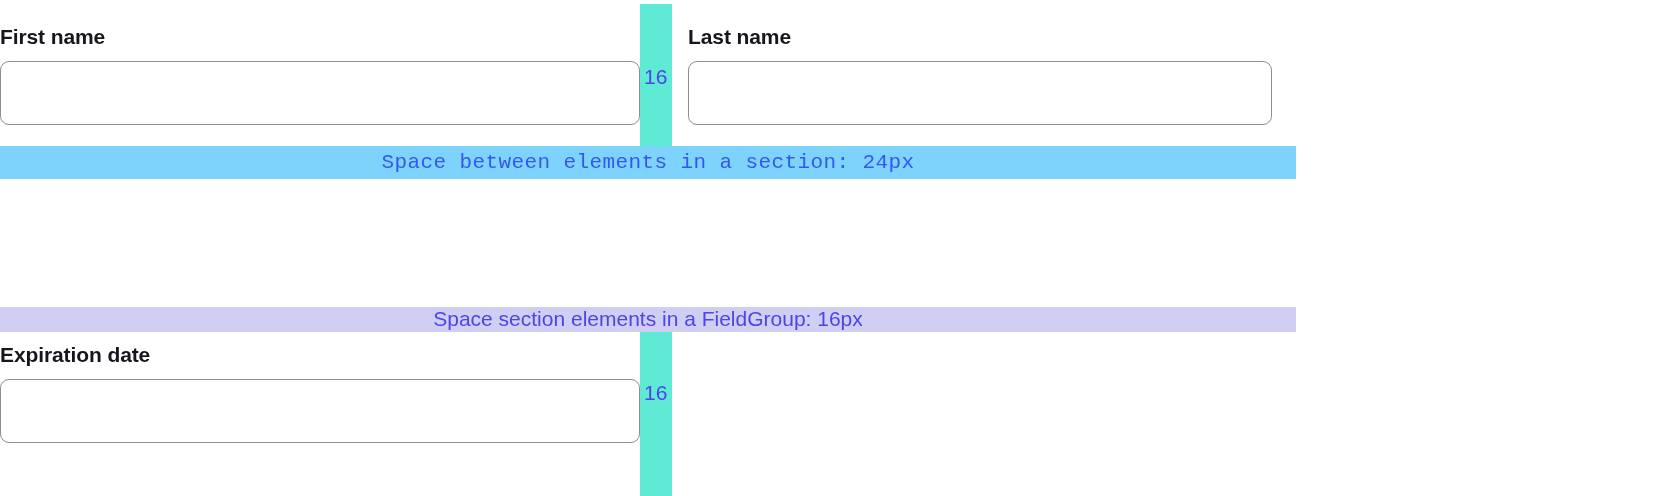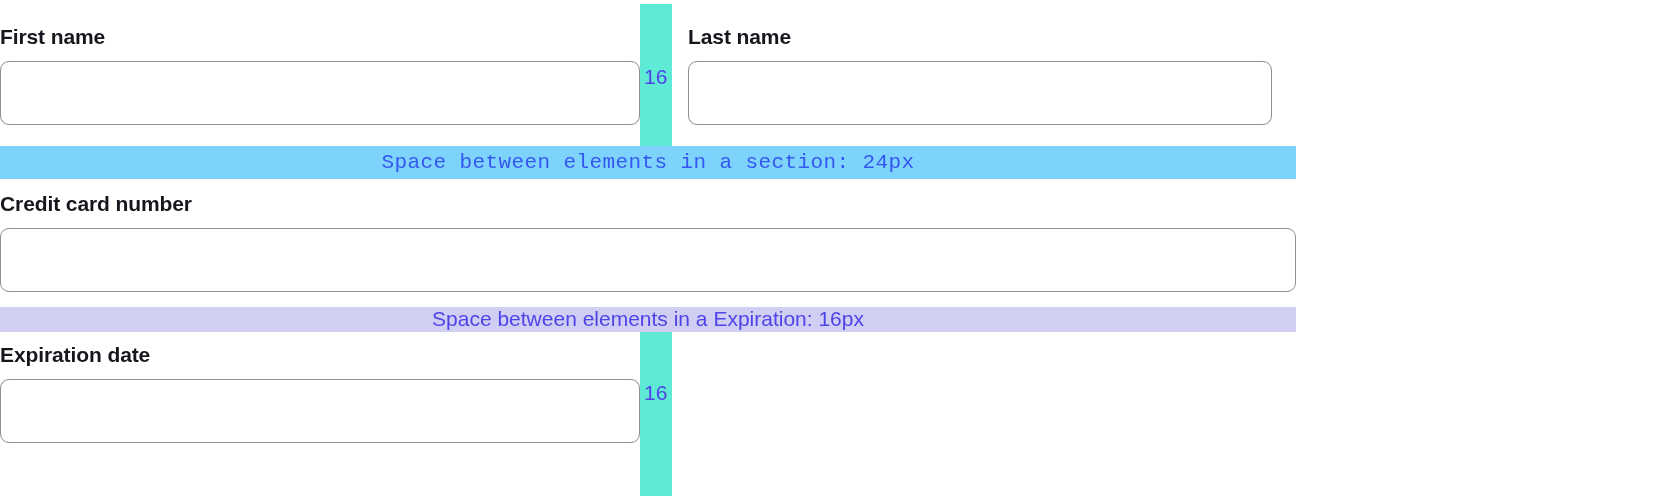--- a/index.html
+++ b/index.html
@@ -170,31 +170,23 @@
     </div>
 
     <div class="gap-vertical gap-names">
       <span class="gap-num">16</span>
     </div>
 
     <div class="spacer-bar spacer-section">
       <span class="spacer-text">Space between elements in a section: 24px</span>
     </div>
 
-    <div class="row row-card">
-      <div class="col col-full">
-        <div class="field-label label-card">Credit card number</div>
-        <div class="input-wrap-card">
-          <input class="text-input" type="text" placeholder="" style="">
-        </div>
-      </div>
-    </div>
 
     <div class="spacer-bar spacer-fieldgroup">
-      <span class="spacer-text">Space between elements in a Expiration: 16px</span>
+      <span class="spacer-text">Space section elements in a FieldGroup: 16px</span>
     </div>
 
     <div class="row row-expiry">
 
       <div class="col col-left">
         <div class="field-label label-expiry">Expiration date</div>
         <div class="input-wrap-expiry">
           <input class="text-input" type="text" placeholder="" style="">
         </div>
       </div>

